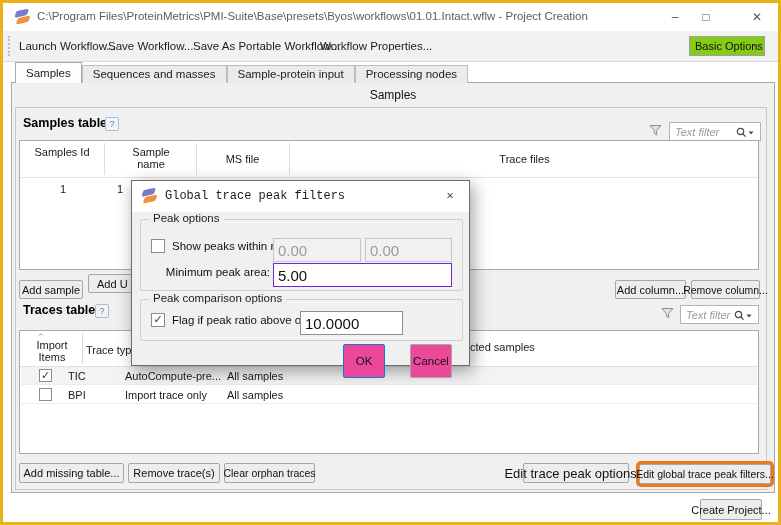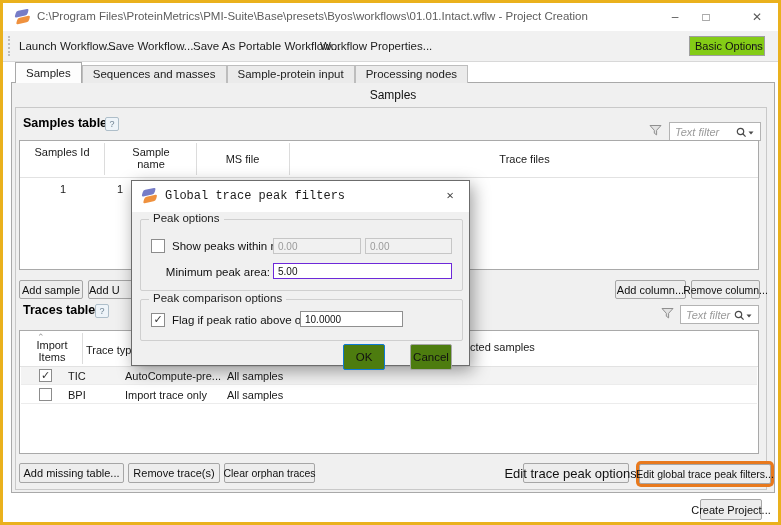--- a/index.html
+++ b/index.html
@@ -57,24 +57,24 @@
   .sortic { position: absolute; font-size: 9px; color: #9a9a9a; z-index: 2; }
 
   
   .dialog { position: absolute; left: 128px; top: 177px; width: 339px; height: 186px; background: #f0f0f0; border: 1px solid #6c6c6c; box-shadow: 3px 5px 16px rgba(0,0,0,.38); z-index: 50; }
   .dtitle { position: absolute; left: 0; top: 0; width: 100%; height: 31px; background: #fff; font-family: Liberation Mono, monospace; }
   .dtitle .txt { position: absolute; left: 33px; top: 8px; font-size: 12px; color: #1b1b1b; }
   .dclose { position: absolute; right: 10px; top: 7px; font-size: 12px; color: #444; width: 18px; text-align: center; }
   .group { position: absolute; border: 1px solid #cfcfcf; border-radius: 2px; }
   .glabel { position: absolute; top: -8px; left: 8px; background: #f0f0f0; padding: 0 4px; font-size: 11.5px; color: #222; }
   .dlabel { position: absolute; font-size: 11.5px; color: #111; white-space: nowrap; }
-  .dinput { position: absolute; height: 16px; border: 1px solid #8f8f8f; background: #fff; font-size: 10px; padding: 0 4px; color: #111; font-family: "Liberation Sans", sans-serif; }
+  .dinput { position: absolute; height: 24px; border: 1px solid #8f8f8f; background: #fff; font-size: 15px; padding: 0 4px; color: #111; font-family: "Liberation Sans", sans-serif; }
   .dinput:disabled { background: #f1f1f1; border-color: #c6c6c6; color: #9b9b9b; }
   .dinput.focused { border: 1px solid #6d28d9; }
-  .dbtn { position: absolute; width: 42px; height: 26px; background: #4d7c0f; border: 1px solid #a6a6a6; border-radius: 2px; font-size: 11.5px; display: flex; align-items: center; justify-content: center; color: #111; }
+  .dbtn { position: absolute; width: 42px; height: 34px; background: #ec4899; border: 1px solid #a6a6a6; border-radius: 2px; font-size: 11.5px; display: flex; align-items: center; justify-content: center; color: #111; }
   .dbtn.default { border-color: #0e7ad6; }
 </style>
 </head>
 <body>
 
 <div class="win">
 
   <div class="titlebar">
     <span class="logo" style="left:12px;top:6px">
         <i class="t"></i>
@@ -131,21 +131,21 @@
       <div class="hcell" style="left:176px;top:12px;width:93px">MS file</div>
       <div class="hcell" style="left:269px;top:12px;width:471px">Trace files</div>
     </div>
     <div class="trow" style="top:40px">
       <div class="cellv" style="left:0;top:2px;width:84px;text-align:center">1</div>
       <div class="cellv" style="left:96px;top:2px">1</div>
     </div>
   </div>
 
   <div class="btn" style="left:16px;top:277px;width:64px;height:19px">Add sample</div>
-  <div class="btn" style="left:85px;top:277px;width:66px;height:19px;justify-content:flex-start;">Add U</div>
+  <div class="btn" style="left:85px;top:271px;width:66px;height:19px;justify-content:flex-start;padding-left:8px">Add U</div>
   <div class="btn" style="left:612px;top:277px;width:71px;height:19px">Add column...</div>
   <div class="btn" style="left:688px;top:277px;width:69px;height:19px;font-size:10.5px">Remove column...</div>
 
   <div class="tbl-label" style="left:20px;top:300px">Traces table</div>
   <div class="help" style="left:92px;top:301px">?</div>
   <svg class="funnel" style="left:658px;top:304px" width="13" height="13" viewBox="0 0 13 13">
       <path d="M1 1.5 h11 l-4.4 4.8 v4.6 l-2.3-1.7 V6.3 z" fill="#e3e3e3" stroke="#8f8f8f" stroke-width="1"></path>
     </svg>
   <input class="tfilter" style="left: 677px; top: 302px; width: 79px;" placeholder="Text filter">
   <svg class="searchico" style="left:731px;top:307px" width="20" height="11" viewBox="0 0 20 11">

